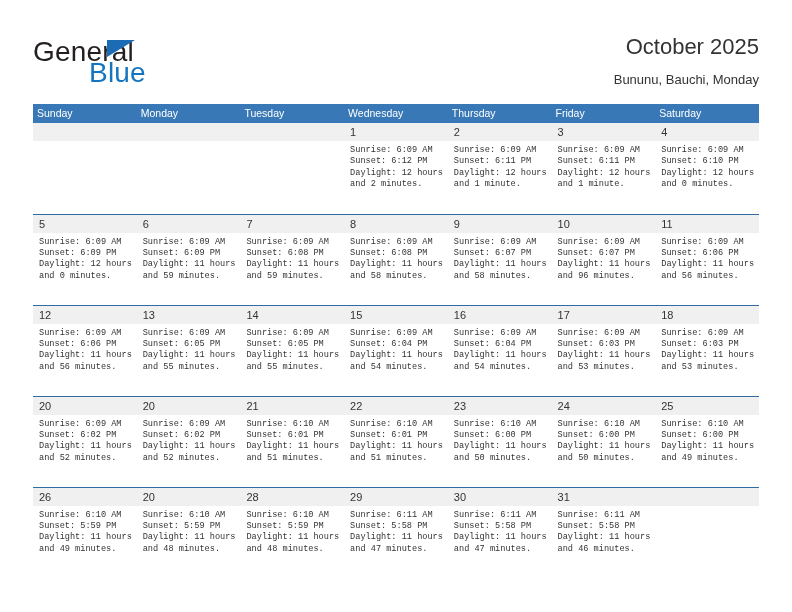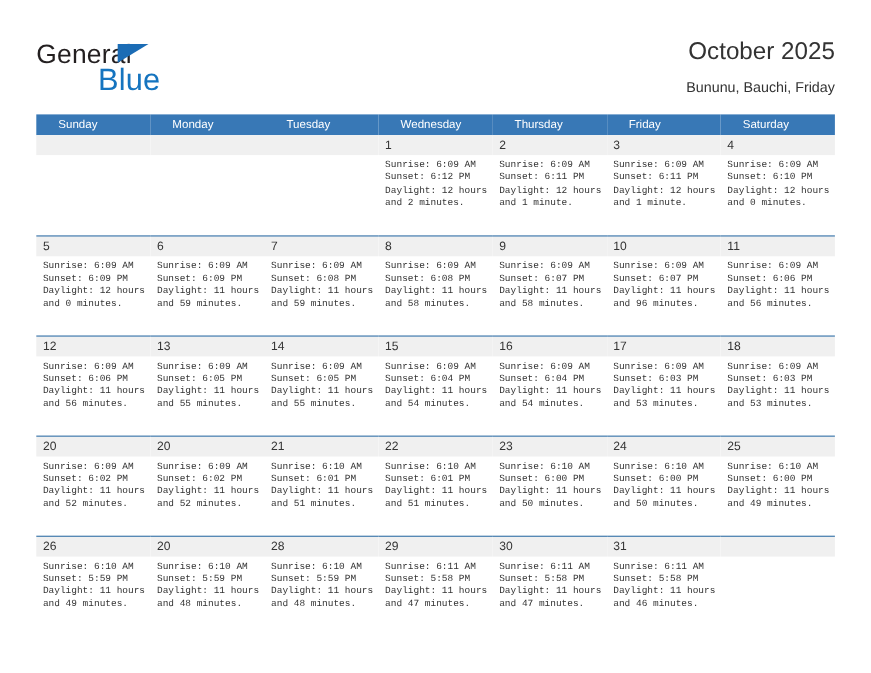--- a/index.html
+++ b/index.html
@@ -35,21 +35,21 @@
     position: absolute;
     left: 33px;
     top: 36px;
     width: 230px;
     height: 54px;
   }
   .logo-general {
     position: absolute;
     left: 0;
     top: 0;
-    font-size: 24px;
+    font-size: 28px;
     letter-spacing: 0.2px;
     color: #231f20;
     font-family: "Liberation Sans", sans-serif;
   }
   .logo-triangle {
     position: absolute;
     left: 74px;
     top: 4px;
     width: 0;
     height: 0;
@@ -104,21 +104,21 @@
   }
 
   .weekday-row th {
     background: #3878b6;
     color: #ffffff;
     font-size: 10.5px;
     font-weight: normal;
     text-align: left;
     height: 19px;
     line-height: 19px;
-    padding-left: 20px;
+    padding-left: 4px;
     box-sizing: border-box;
   }
 
   .day-cell {
     width: 103.7px;
     height: 91px;
     border-top: 1.5px solid #2e6da4;
     background: #ffffff;
     box-sizing: border-box;
   }
@@ -163,21 +163,21 @@
   <div class="header">
 
     <div class="logo">
       <span class="logo-general">General</span>
       <span class="logo-triangle"></span>
       <span class="logo-blue">Blue</span>
     </div>
 
     <div class="title-block">
       <h1 class="cal-title">October 2025</h1>
-      <div class="cal-subtitle">Bununu, Bauchi, Friday</div>
+      <div class="cal-subtitle">Bununu, Bauchi, Monday</div>
     </div>
 
   </div>
 
   <table class="calendar">
     <thead>
       <tr class="weekday-row">
         <th>Sunday</th>
         <th>Monday</th>
         <th>Tuesday</th>

